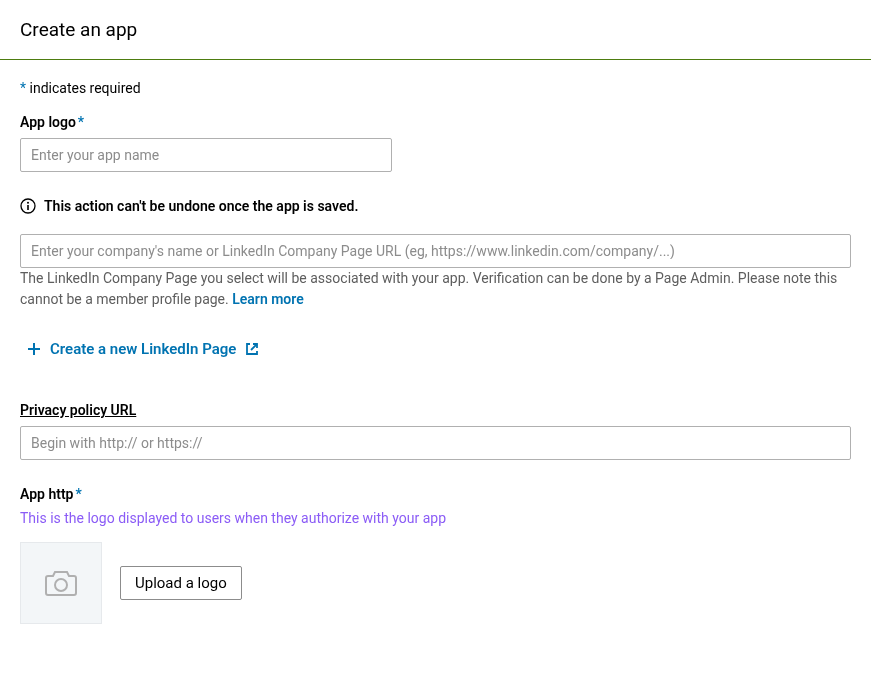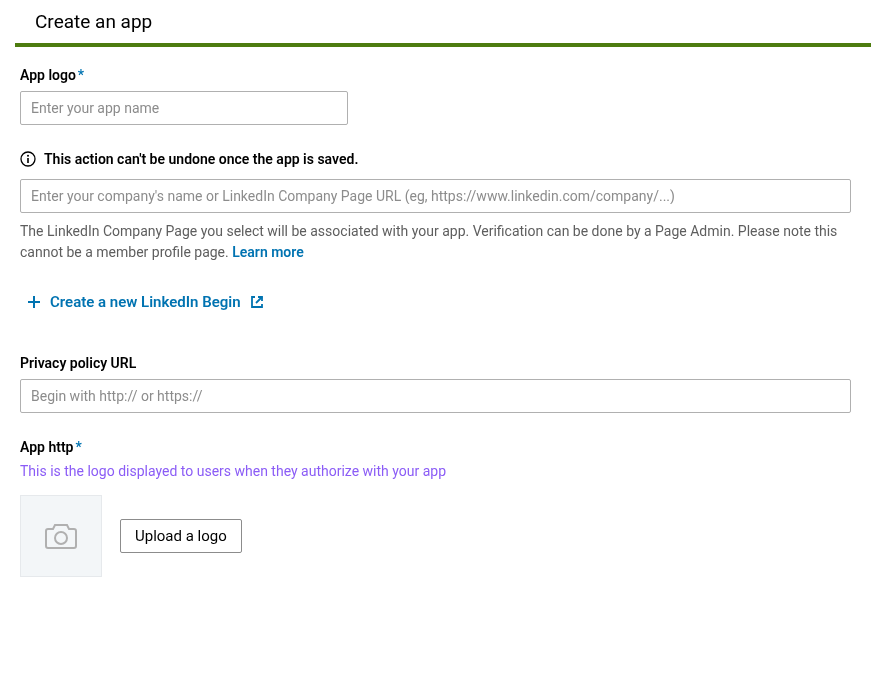--- a/index.html
+++ b/index.html
@@ -8,23 +8,22 @@
       padding: 0;
     }
     body {
       font-family: -apple-system, BlinkMacSystemFont, "Segoe UI", Roboto, Helvetica, Arial, sans-serif;
       font-size: 14px;
       color: #000000;
       background: #ffffff;
       width: 871px;
     }
     .header {
-      padding: 10px 20px;
-      border-bottom: 4px solid #4d7c0f;
-      margin-left: 15px;
+      padding: 18px 20px;
+      border-bottom: 1px solid #4d7c0f;
     }
     .header-title {
       font-size: 19px;
       font-weight: 400;
       color: #000000;
     }
     .content {
       padding: 20px;
     }
     .required-note {
@@ -53,42 +52,41 @@
       font-size: 14px;
       border: 1px solid #b0b0b0;
       border-radius: 2px;
       color: #000000;
       font-family: inherit;
     }
     .text-input::placeholder {
       color: #8c8c8c;
     }
     .text-input.narrow {
-      width: 328px;
+      width: 372px;
     }
     .warning-row {
       display: flex;
       align-items: center;
       gap: 8px;
-      margin-bottom: 12px;
+      margin-bottom: 20px;
     }
     .info-icon {
       width: 16px;
       height: 16px;
       flex-shrink: 0;
     }
     .warning-text {
       font-size: 14px;
       font-weight: 600;
       color: #000000;
     }
     .help-text {
       font-size: 14px;
       color: #5e5e5e;
-      margin-top: 8px;
       line-height: 1.5;
     }
     .link {
       color: #0073b1;
       font-weight: 600;
       text-decoration: none;
       cursor: pointer;
     }
     .create-page-link {
       display: inline-flex;
@@ -133,36 +131,40 @@
       border-radius: 2px;
       background: #ffffff;
       color: #000000;
       cursor: pointer;
       font-family: inherit;
       font-weight: 400;
       text-align: center;
     }
     .section-spacer {
       margin-top: 42px;
+      text-decoration: underline;
     }
     .description-text {
       font-size: 14px;
       color: #8b5cf6;
       margin-top: 4px;
     }
   </style>
 </head>
 <body>
 
 <div class="header">
   <h1 class="header-title">Create an app</h1>
 </div>
 
 <div class="content">
 
+  <div class="required-note">
+    <span class="required-asterisk">*</span><span> indicates required</span>
+  </div>
 
   <div class="form-section">
     <label class="field-label">
       <span>App logo</span><span class="required-asterisk">*</span>
     </label>
     <input type="text" class="text-input narrow" placeholder="Enter your app name" style="">
   </div>
 
   <div class="form-section">
     <div class="warning-row">
@@ -174,21 +176,21 @@
       <span class="warning-text">This action can't be undone once the app is saved.</span>
     </div>
     <input type="text" class="text-input" placeholder="Enter your company's name or LinkedIn Company Page URL (eg, https://www.linkedin.com/company/...)" style="">
     <div class="help-text">
       <span>The LinkedIn Company Page you select will be associated with your app. Verification can be done by a Page Admin. Please note this cannot be a member profile page. </span><a class="link">Learn more</a>
     </div>
     <a class="create-page-link">
       <svg class="plus-icon" viewBox="0 0 16 16" fill="none">
         <path d="M8 2 L8 14 M2 8 L14 8" stroke="#0073b1" stroke-width="2"></path>
       </svg>
-      <span>Create a new LinkedIn Begin</span>
+      <span>Create a new LinkedIn Page</span>
       <svg class="external-icon" viewBox="0 0 16 16" fill="none">
         <path d="M6 3 H3 V13 H13 V10" stroke="#0073b1" stroke-width="1.8" fill="none"></path>
         <path d="M9 3 H13 V7" stroke="#0073b1" stroke-width="1.8" fill="none"></path>
         <path d="M13 3 L7 9" stroke="#0073b1" stroke-width="1.8"></path>
       </svg>
     </a>
   </div>
 
   <div class="form-section section-spacer">
     <label class="field-label">Privacy policy URL</label>

